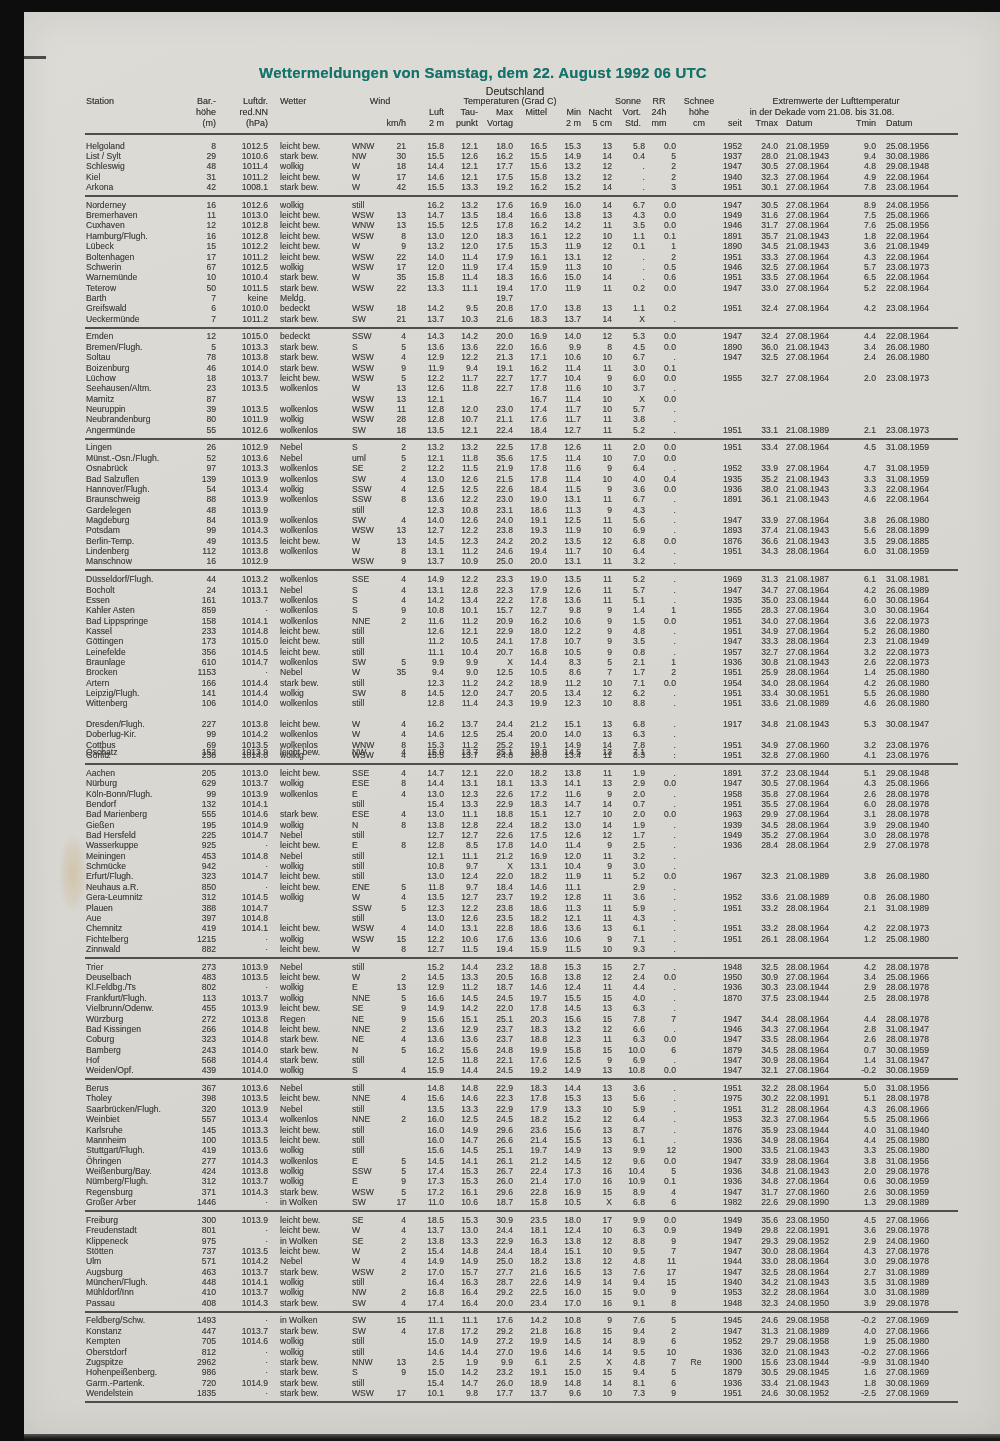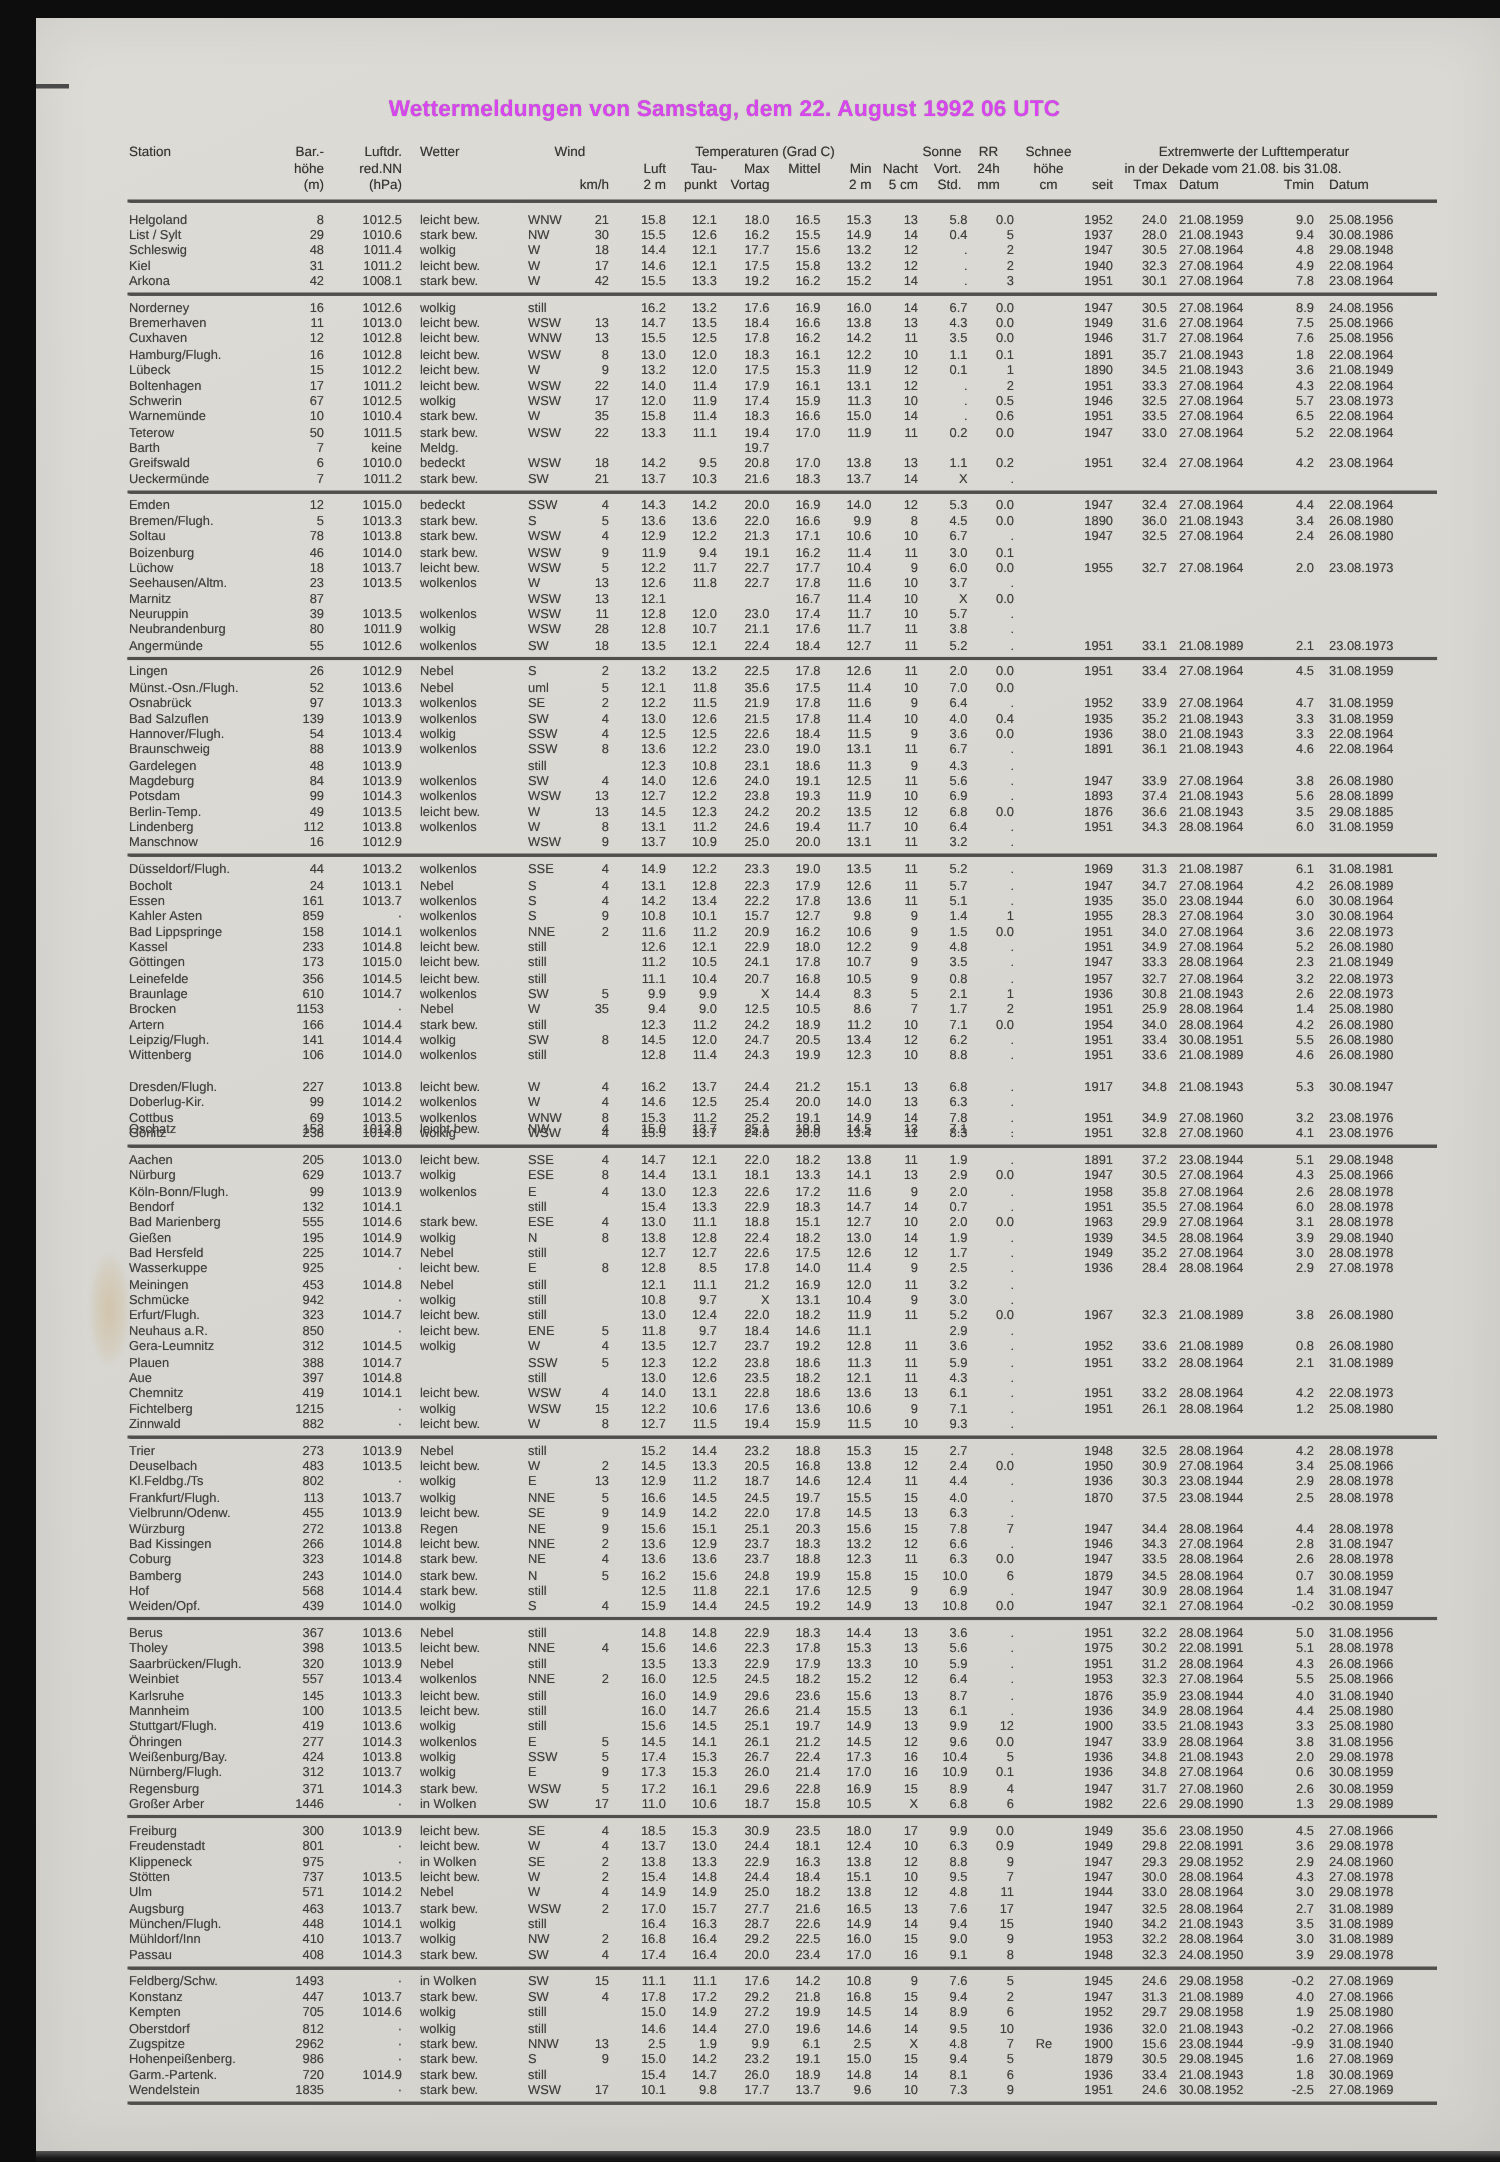--- a/index.html
+++ b/index.html
@@ -15,21 +15,21 @@
   }
   .bottom-edge{position:absolute;left:24px;top:1434px;width:976px;height:7px;
     background:linear-gradient(180deg,#555 0%,#161616 70%);}
   .left-tick{position:absolute;left:24px;top:56px;width:22px;height:3px;background:#4a4a4a;}
   .stain{position:absolute;left:60px;top:836px;width:26px;height:74px;
     background:radial-gradient(ellipse at center, rgba(193,152,82,0.30) 0%, rgba(193,152,82,0.12) 55%, transparent 75%);
     filter:blur(1.5px);}
   .content{position:absolute;left:0;top:0;width:1000px;height:1441px;color:#3d3c3a;}
   .title{
     position:absolute;top:64px;left:48px;width:870px;text-align:center;
-    font-size:15px;font-weight:bold;color:#d946ef;letter-spacing:0.2px;
+    font-size:15px;font-weight:bold;color:#0f766e;letter-spacing:0.2px;
     text-shadow:0 0 0.6px rgba(47,46,44,0.55);
   }
   .subtitle{
     position:absolute;top:85px;left:85px;width:860px;text-align:center;
     font-size:10.5px;color:#35342f;text-shadow:0 0 0.5px rgba(50,50,50,0.5);
   }
   .hdr span, .row span{position:absolute;white-space:nowrap;}
   .hdr{position:absolute;left:0;width:1000px;height:11px;line-height:11px;
     font-size:9px;color:#353431;text-shadow:0 0 0.5px rgba(53,52,49,0.5);}
   .h1{top:96px;} .h2{top:107px;} .h3{top:118px;}
@@ -77,20 +77,21 @@
 </head>
 <body>
 
 <div class="paper"></div>
 <div class="left-tick"></div>
 <div class="stain"></div>
 <div class="bottom-edge"></div>
 
 <div class="content">
   <div class="title">Wettermeldungen von Samstag, dem 22. August 1992 06 UTC</div>
+  <div class="subtitle">Deutschland</div>
 
   <div class="hdr h1">
     <span class="hc-station">Station</span>
     <span class="hc-bar">Bar.-</span>
     <span class="hc-pres">Luftdr.</span>
     <span class="hc-wetter">Wetter</span>
     <span class="hc-wind">Wind</span>
     <span class="hc-temp">Temperaturen (Grad C)</span>
     <span class="hc-sonne">Sonne</span>
     <span class="hc-rr">RR</span>

